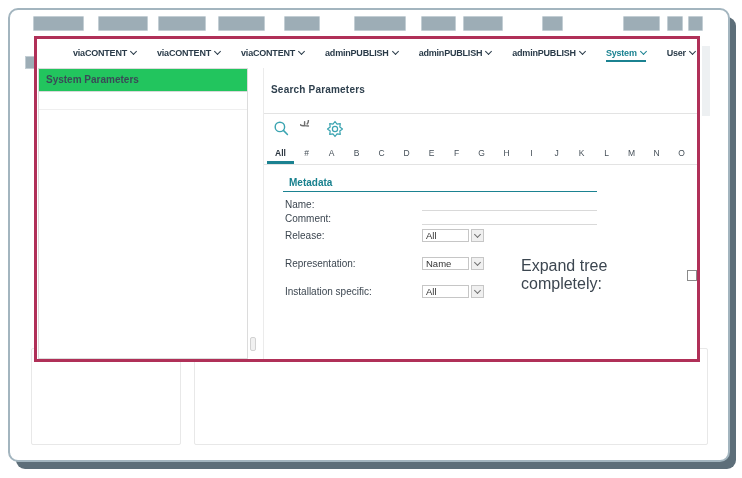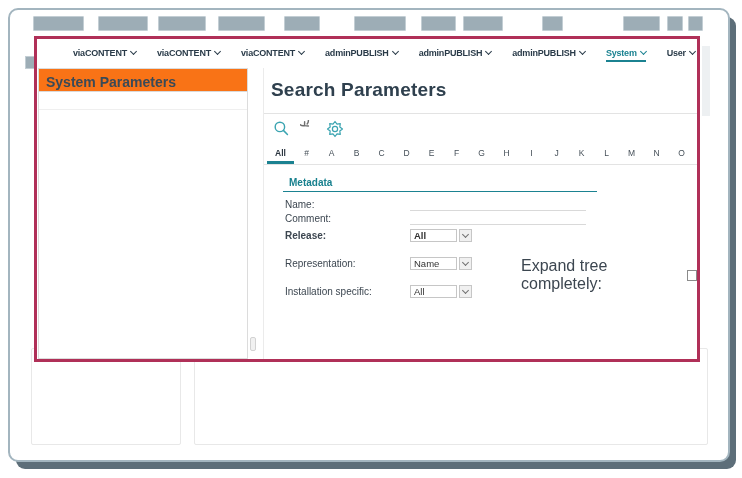--- a/index.html
+++ b/index.html
@@ -30,49 +30,49 @@
        gap:21px;padding-left:36px;box-sizing:border-box;background:#fff;}
   .nav-item{display:inline-flex;align-items:center;gap:4px;font-size:9px;font-weight:bold;
        letter-spacing:-0.2px;color:#2a3b49;cursor:pointer;white-space:nowrap;}
   .chev{width:4px;height:4px;border-right:1.4px solid currentColor;border-bottom:1.4px solid currentColor;
        transform:rotate(45deg);margin-top:-2px;display:inline-block;}
   .nav-item.active{color:#1b8291;border-bottom:2px solid #1b8291;padding-bottom:2px;margin-bottom:-4px;}
 
   
   .left-panel{position:absolute;left:1px;top:29px;width:210px;height:291px;background:#fff;
        border:1px solid #dcdcdc;box-sizing:border-box;}
-  .lp-header{height:23px;background:#f97316;border-bottom:1px solid #d9d9d9;box-sizing:border-box;
-       font-size:14px;font-weight:bold;color:#3a4a57;padding:5px 0 0 7px;}
+  .lp-header{height:23px;background:#22c55e;border-bottom:1px solid #d9d9d9;box-sizing:border-box;
+       font-size:10px;font-weight:bold;color:#3a4a57;padding:5px 0 0 7px;}
   .lp-row{height:17px;border-bottom:1px solid #efefef;}
 
   .splitter-handle{position:absolute;left:213px;top:298px;width:6px;height:14px;background:#f1f1f1;
        border:1px solid #d2d2d2;border-radius:2px;box-sizing:border-box;}
 
   
   .right-panel{position:absolute;left:226px;top:29px;width:434px;height:291px;background:#fff;
        border-left:1px solid #ebebeb;box-sizing:border-box;}
   .rp-titlebar{height:46px;border-bottom:1px solid #e3e3e3;box-sizing:border-box;padding:11px 0 0 7px;}
-  .rp-title{font-size:19px;font-weight:bold;color:#2f404e;letter-spacing:0.2px;}
+  .rp-title{font-size:10px;font-weight:bold;color:#2f404e;letter-spacing:0.2px;}
   .rp-toolbar{height:29px;display:flex;align-items:center;gap:9px;padding-left:8px;}
   .tool-btn{width:18px;height:18px;display:flex;align-items:center;justify-content:center;cursor:pointer;}
 
   .rp-tabs{height:22px;border-bottom:1px solid #e3e3e3;box-sizing:border-box;display:flex;
        padding-left:3px;}
   .tab{width:25px;font-size:8.5px;color:#454f58;text-align:center;line-height:21px;cursor:pointer;
        box-sizing:border-box;flex:none;}
   .tab.all{width:27px;}
   .tab.active{color:#2c3640;font-weight:bold;border-bottom:3px solid #1b8291;}
 
   .metadata{margin:12px 0 0 19px;width:314px;}
   .md-header{font-size:10px;font-weight:bold;color:#17808e;padding:0 0 3px 6px;
        border-bottom:1px solid #1b8291;}
   .md-rows{margin-top:5px;}
-  .frow{display:flex;align-items:center;height:14px;font-size:10px;color:#3c4650;}
+  .frow{display:flex;align-items:center;height:14px;font-size:10px;color:#3c4650;gap:12px;}
   .frow.sel{height:15px;margin-top:13px;}
-  .frow.sel.first{margin-top:3px;font-weight:bold;}
+  .frow.sel.first{margin-top:3px;}
   .flabel{width:125px;padding-left:2px;flex:none;}
   .ftext{width:176px;height:12px;border:none;border-bottom:1px solid #d9d9d9;background:transparent;
        font-family:inherit;font-size:10px;color:#333;padding:0;outline:none;}
   .selwrap{display:flex;gap:2px;align-items:center;}
   .sel-text{width:47px;height:13px;border:1px solid #c6c6c6;box-sizing:border-box;background:#fff;
        font-size:9.5px;color:#333;line-height:12px;padding-left:3px;}
   .sel-btn{width:13px;height:13px;border:1px solid #c6c6c6;box-sizing:border-box;background:#f0f0f0;
        display:flex;align-items:center;justify-content:center;cursor:pointer;}
   .sel-chev{width:4px;height:4px;border-right:1.2px solid #707070;border-bottom:1.2px solid #707070;
        transform:rotate(45deg);margin-top:-2px;}

